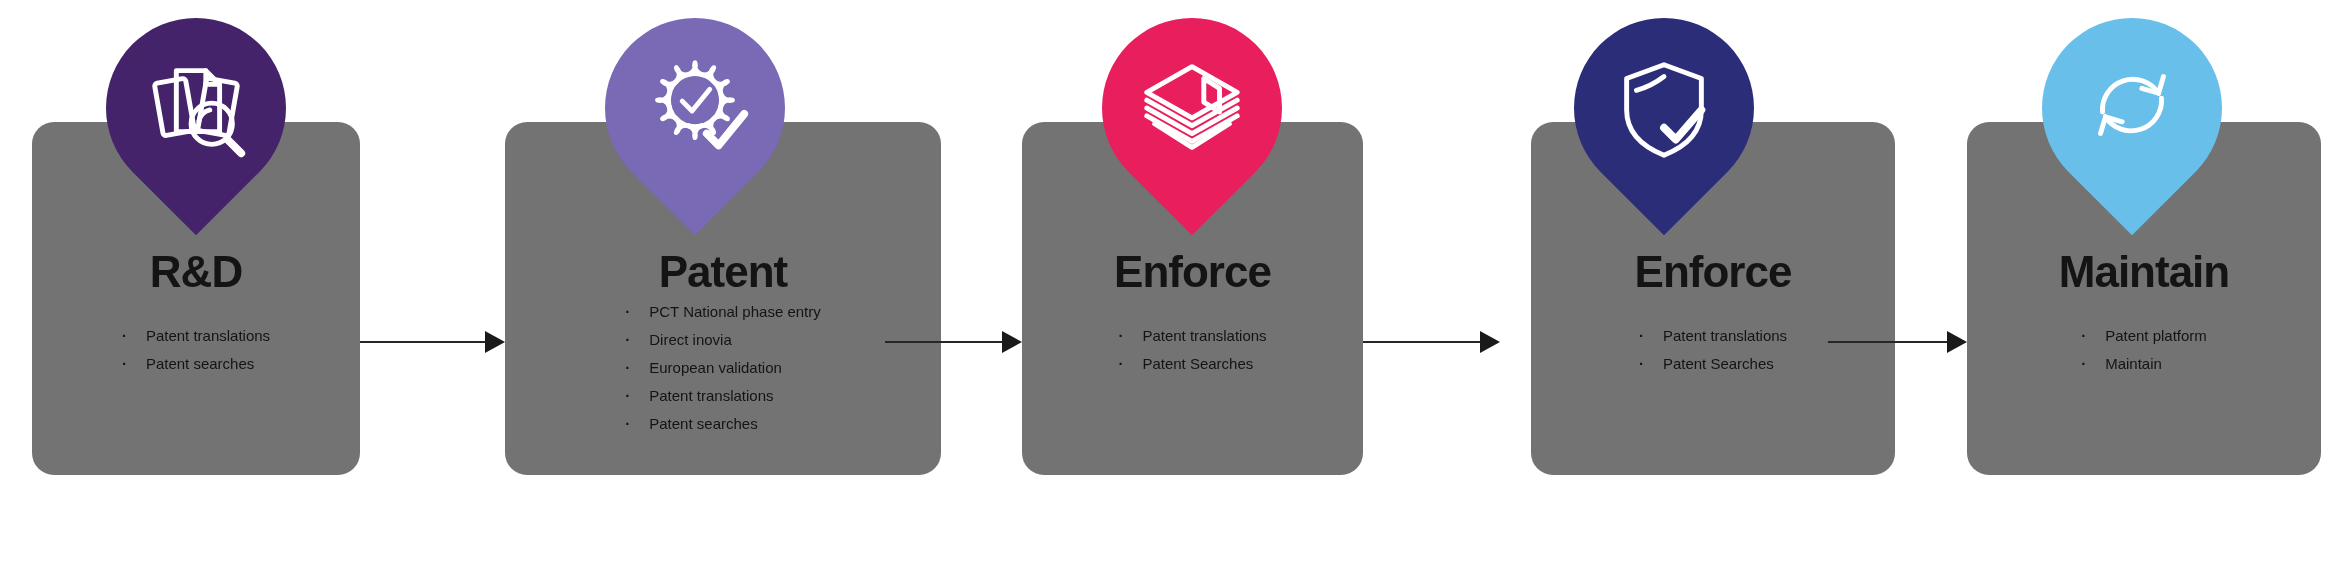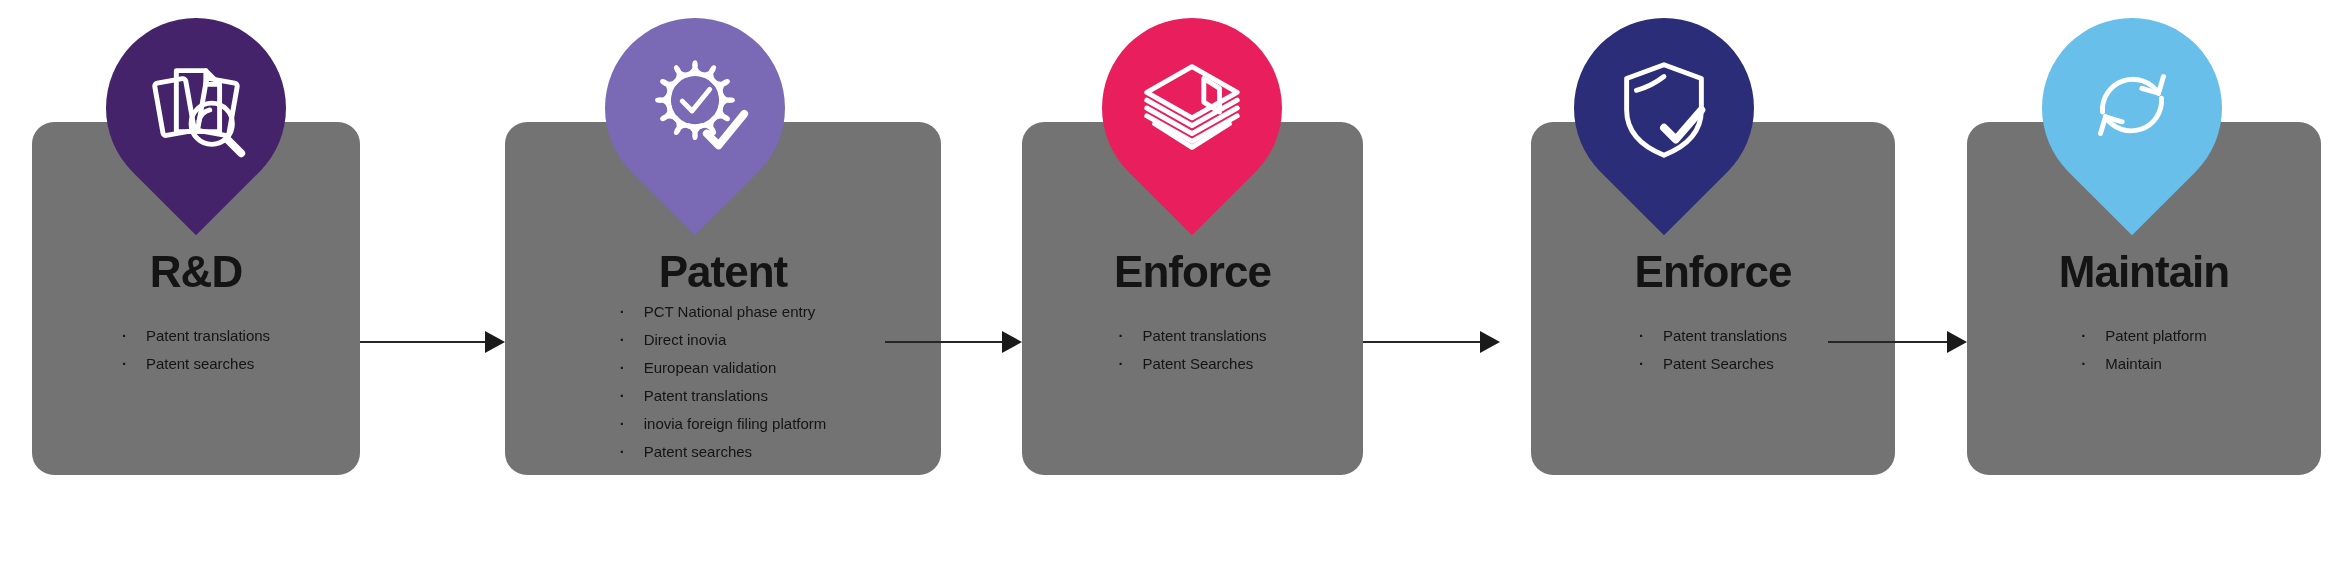--- a/index.html
+++ b/index.html
@@ -55,21 +55,20 @@
   </div>
 
   <div class="card c2">
     <h2 class="card-title">Patent</h2>
     <div class="list-zone">
         <ul class="svc-list">
           <li><span class="dot">·</span><span>PCT National phase entry</span></li>
           <li><span class="dot">·</span><span>Direct inovia</span></li>
           <li><span class="dot">·</span><span>European validation</span></li>
           <li><span class="dot">·</span><span>Patent translations</span></li>
-          <li><span class="dot">·</span><span>inovia foreign filing platform</span></li>
           <li><span class="dot">·</span><span>Patent searches</span></li>
         </ul>
       </div>
   </div>
 
   <div class="card c3">
     <h2 class="card-title">Enforce</h2>
     <div class="list-zone">
         <ul class="svc-list">
           <li><span class="dot">·</span><span>Patent translations</span></li>

